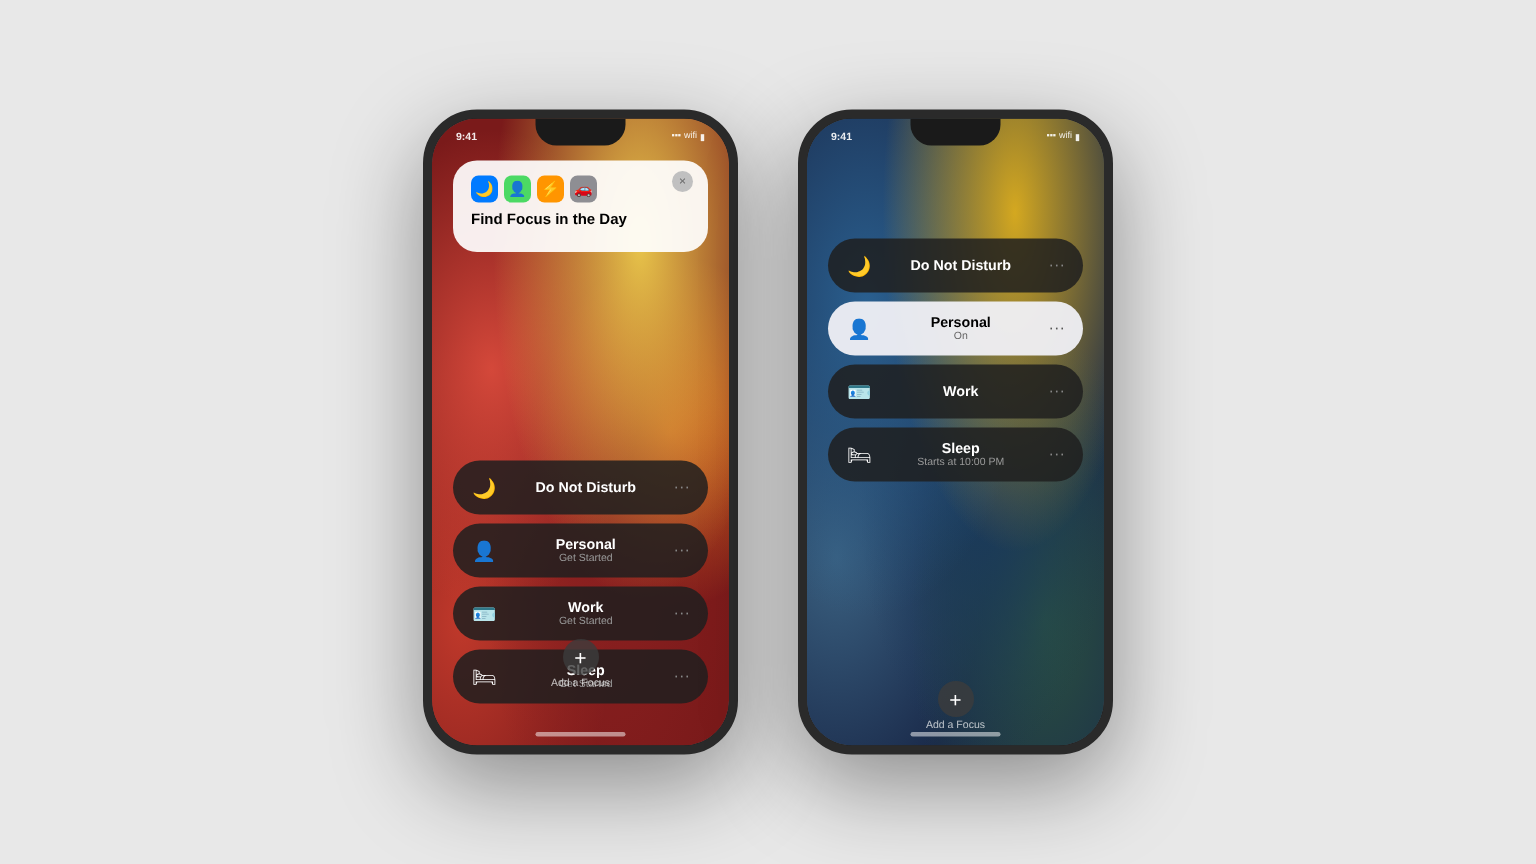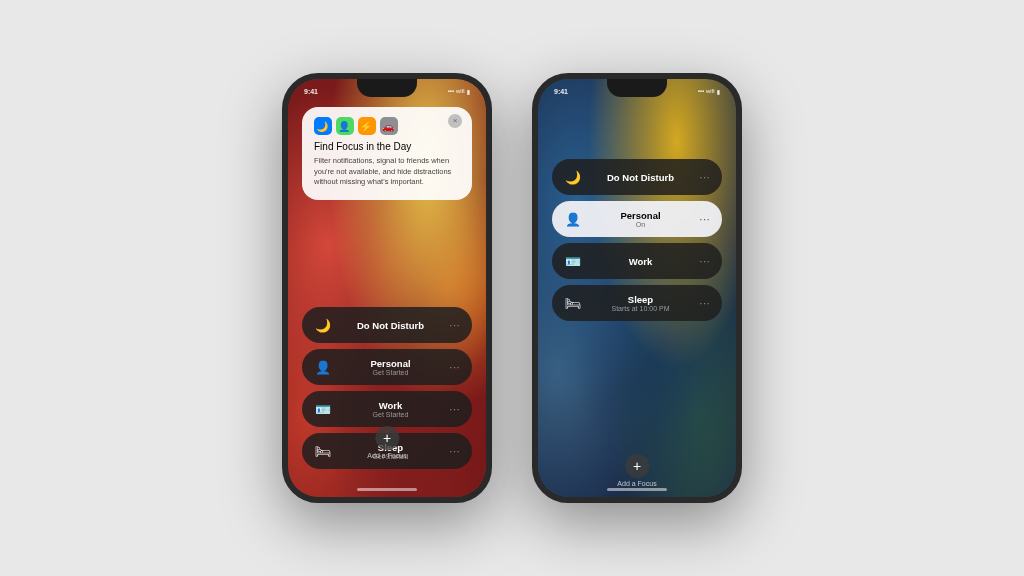--- a/index.html
+++ b/index.html
@@ -141,21 +141,21 @@
       font-size: 10px;
     }
 
     .popup-icon.blue { background: #007aff; }
     .popup-icon.teal { background: #4cd964; }
     .popup-icon.orange { background: #ff9500; }
     .popup-icon.gray { background: #8e8e93; }
 
     .popup-title {
       font-size: 10px;
-      font-weight: 400;
+      font-weight: 700;
       color: #000;
       margin-bottom: 4px;
     }
 
     .popup-text {
       font-size: 7.5px;
       color: #444;
       line-height: 1.4;
     }
 
@@ -310,21 +310,20 @@
 
       <div class="focus-popup">
         <div class="popup-close">×</div>
         <div class="popup-icons">
           <div class="popup-icon blue">🌙</div>
           <div class="popup-icon teal">👤</div>
           <div class="popup-icon orange">⚡</div>
           <div class="popup-icon gray">🚗</div>
         </div>
         <div class="popup-title">Find Focus in the Day</div>
-        <div class="popup-text">Filter notifications, signal to friends when you're not available, and hide distractions without missing what's important.</div>
       </div>
 
       <div class="focus-items">
 
         <div class="focus-item">
           <span class="focus-item-icon">🌙</span>
           <div class="focus-item-text">
             <span class="focus-item-label">Do Not Disturb</span>
           </div>
           <span class="focus-item-more">···</span>

